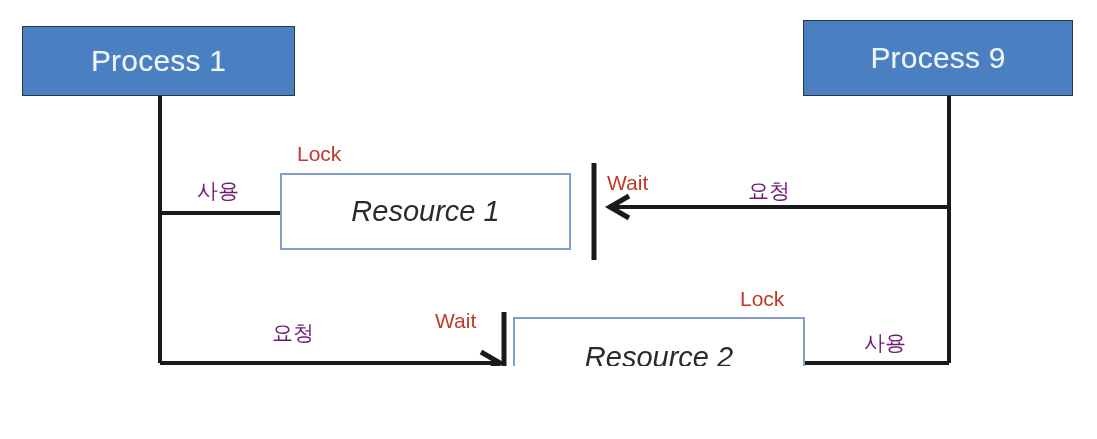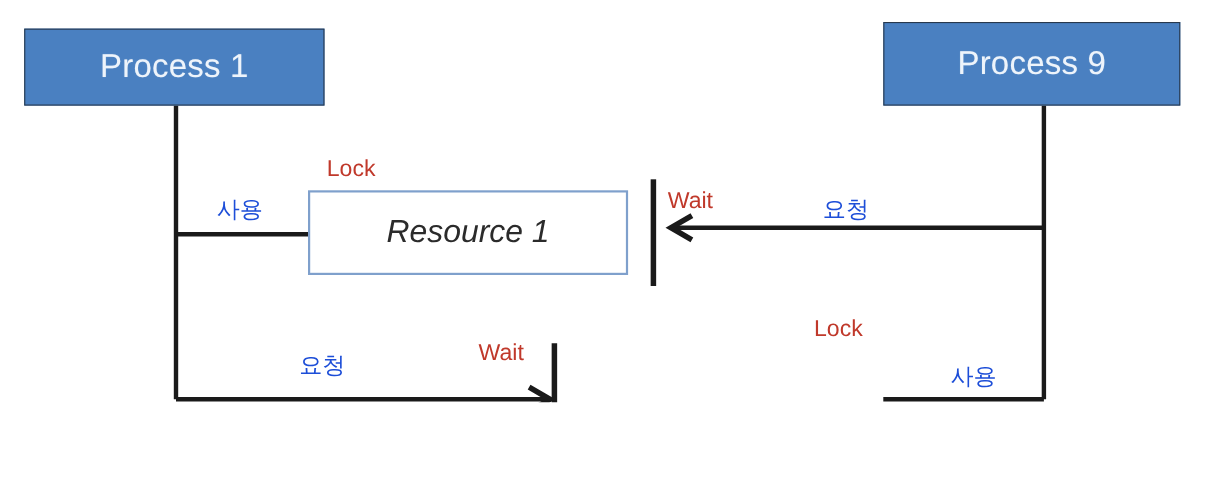--- a/index.html
+++ b/index.html
@@ -57,21 +57,21 @@
   }
   #res1 { left: 280px; top: 173px; width: 291px; height: 77px; }
   #res2 { left: 513px; top: 317px; width: 292px; height: 81px; }
 
   .lbl {
     position: absolute;
     white-space: nowrap;
     line-height: 1;
   }
   .lbl-ko {
-    color: #1d4ed8;
+    color: #701a75;
     font-size: 21px;
   }
   .lbl-red {
     color: #c0392b;
     font-size: 21px;
   }
   #lbl-lock-1  { left: 297px; top: 143px; }
   #lbl-lock-2  { left: 740px; top: 288px; }
   #lbl-wait-1  { left: 607px; top: 172px; }
   #lbl-wait-2  { left: 435px; top: 310px; }
@@ -108,20 +108,23 @@
   </div>
 
   <div class="proc-box" id="proc2">
     <span>Process 9</span>
   </div>
 
   <div class="res-box" id="res1">
     <span>Resource 1</span>
   </div>
 
+  <div class="res-box" id="res2">
+    <span>Resource 2</span>
+  </div>
 
   <div class="lbl lbl-red" id="lbl-lock-1">Lock</div>
 
   <div class="lbl lbl-red" id="lbl-lock-2">Lock</div>
 
   <div class="lbl lbl-red" id="lbl-wait-1">Wait</div>
 
   <div class="lbl lbl-red" id="lbl-wait-2">Wait</div>
 
   <div class="lbl lbl-ko" id="lbl-use-1">사용</div>

